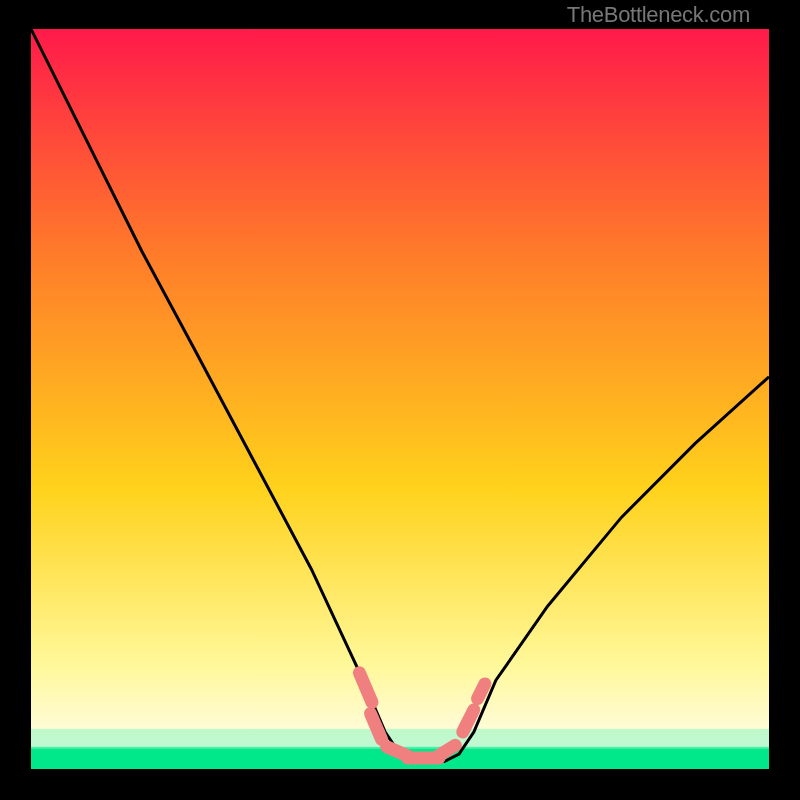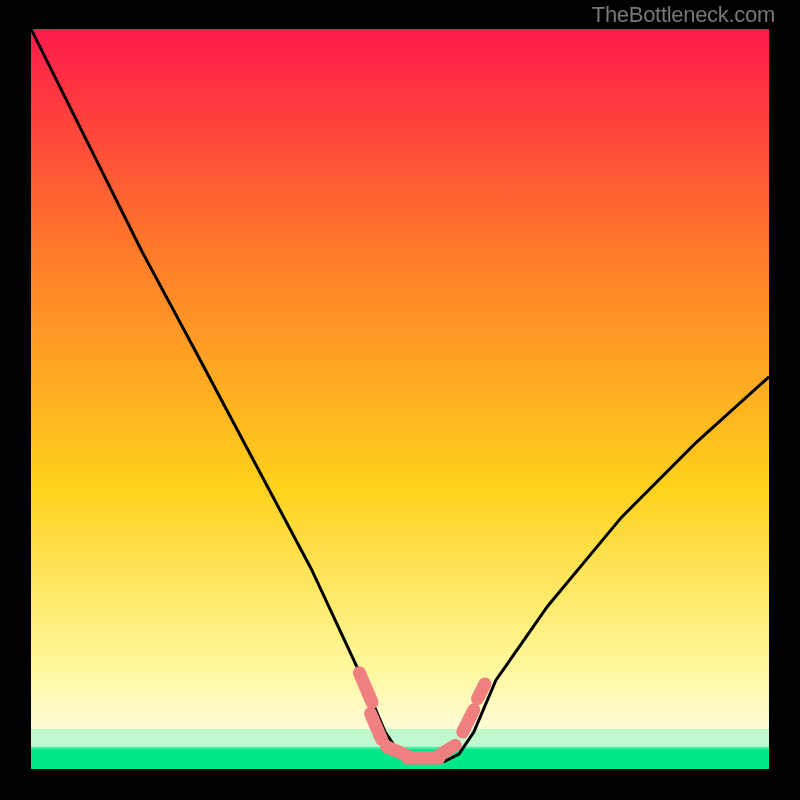--- a/index.html
+++ b/index.html
@@ -15,21 +15,21 @@
     position: absolute;
     left: 31px;
     top: 0;
     width: 738px;
     height: 769px;
     background: #000;
   }
   .attribution {
     position: absolute;
     top: 2px;
-    right: 25px;
+    right: 50px;
     color: #777;
     font-size: 22px;
     font-weight: 500;
     letter-spacing: -0.3px;
   }
   svg {
     position: absolute;
     left: 31px;
     top: 29px;
     width: 738px;

